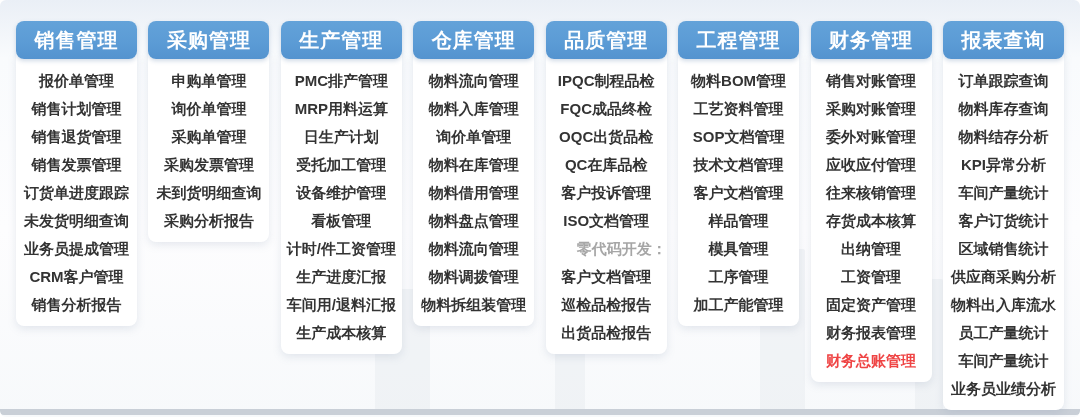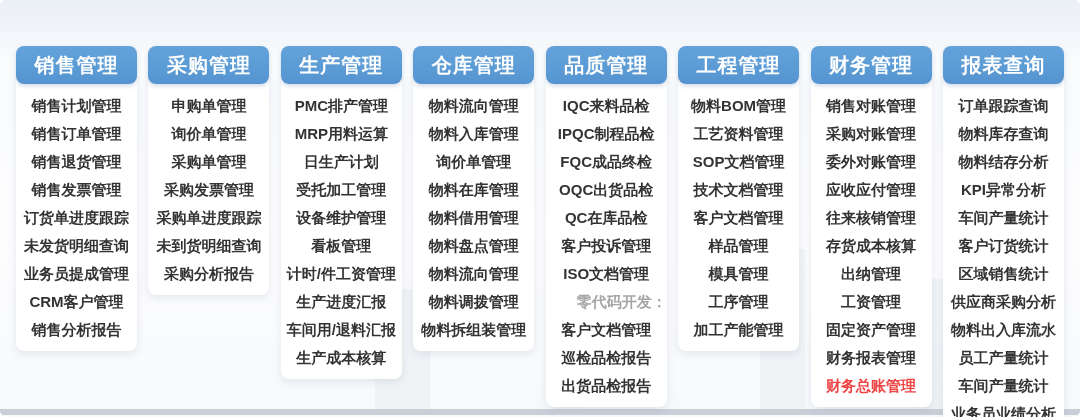--- a/index.html
+++ b/index.html
@@ -44,21 +44,20 @@
     justify-content: space-between;
     align-items: flex-start;
     padding: 21px 16px 0 16px;
     z-index: 2;
   }
 
   .column {
     width: 121px;
     display: flex;
     flex-direction: column;
-    margin-top: 25px;
   }
 
   .col-header {
     height: 38px;
     line-height: 38px;
     text-align: center;
     color: #ffffff;
     background: linear-gradient(180deg, #63a2d9 0%, #5b9bd5 60%, #5493cf 100%);
     font-size: 20px;
     font-weight: bold;
@@ -104,24 +103,24 @@
     <div class="bld" style="left:555px;width:30px;height:90px;"></div>
     <div class="bld" style="left:760px;width:45px;height:160px;"></div>
     <div class="bld" style="left:915px;width:28px;height:130px;"></div>
     <div class="bld" style="left:1020px;width:40px;height:70px;"></div>
   </div>
 
   <div class="columns">
   <div class="column">
     <div class="col-header">销售管理</div>
     <div class="col-card">
+  <div class="menu-item">报价单管理</div>
 
   <div class="menu-item">销售计划管理</div>
 
-  <div class="menu-item">销售订单管理</div>
 
   <div class="menu-item">销售退货管理</div>
 
   <div class="menu-item">销售发票管理</div>
 
   <div class="menu-item">订货单进度跟踪</div>
 
   <div class="menu-item">未发货明细查询</div>
 
   <div class="menu-item">业务员提成管理</div>
@@ -136,21 +135,20 @@
     <div class="col-header">采购管理</div>
     <div class="col-card">
   <div class="menu-item">申购单管理</div>
 
   <div class="menu-item">询价单管理</div>
 
   <div class="menu-item">采购单管理</div>
 
   <div class="menu-item">采购发票管理</div>
 
-  <div class="menu-item">采购单进度跟踪</div>
 
   <div class="menu-item">未到货明细查询</div>
 
   <div class="menu-item">采购分析报告</div>
 </div>
   </div>
 
   <div class="column">
     <div class="col-header">生产管理</div>
     <div class="col-card">
@@ -196,21 +194,20 @@
 
   <div class="menu-item">物料调拨管理</div>
 
   <div class="menu-item">物料拆组装管理</div>
 </div>
   </div>
 
   <div class="column">
     <div class="col-header">品质管理</div>
     <div class="col-card">
-  <div class="menu-item">IQC来料品检</div>
 
   <div class="menu-item">IPQC制程品检</div>
 
   <div class="menu-item">FQC成品终检</div>
 
   <div class="menu-item">OQC出货品检</div>
 
   <div class="menu-item">QC在库品检</div>
 
   <div class="menu-item">客户投诉管理</div>

